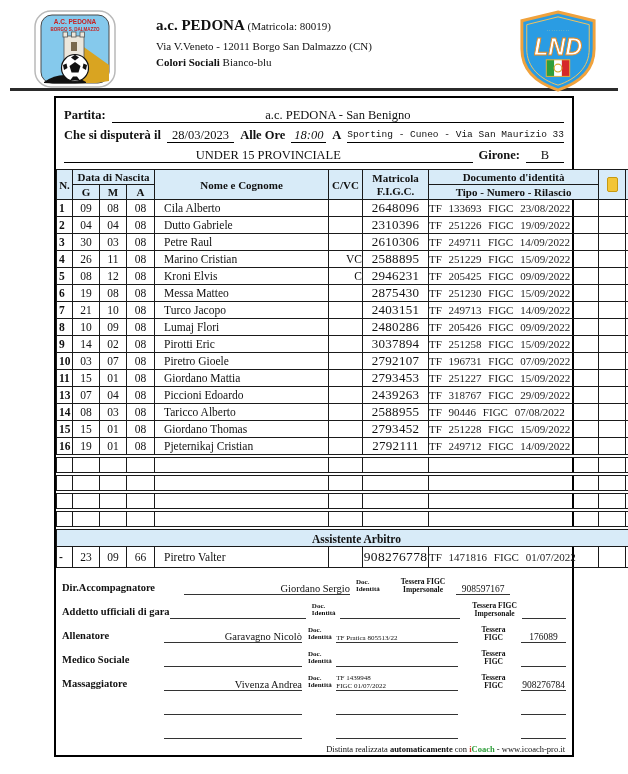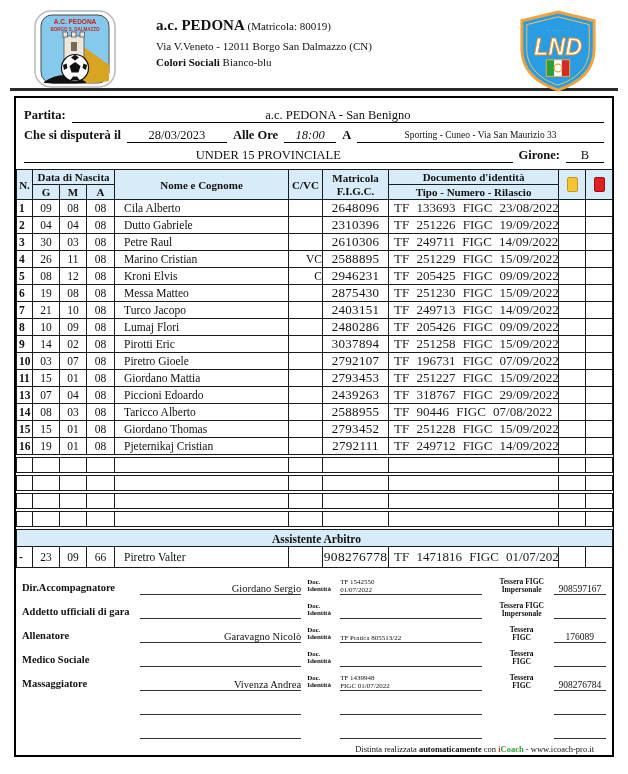--- a/index.html
+++ b/index.html
@@ -13,44 +13,44 @@
   .lh-line1 { margin-bottom: 1px; }
   .club-name { font-weight: bold; font-size: 15px; }
   .club-matricola { font-size: 11px; }
   .b { font-weight: bold; }
   .lnd-wrap { margin-left: auto; margin-right: 12px; }
   .lnd-wrap svg { width: 88px; height: 82px; }
 
   .lh-rule { border: none; border-top: 3px solid #2b2b2b; margin: 0 10px 5px 10px; }
 
   
-  .frame { width: 600px; margin: 0 auto; border: 2px solid #000; position: relative; background: #fff; }
+  .frame { width: 520px; margin: 0 auto; border: 2px solid #000; position: relative; background: #fff; }
 
   
   .match-info { padding: 5px 8px 6px 8px; }
   .mline { display: flex; align-items: flex-end; height: 20px; gap: 6px; font-size: 12.5px; }
   .mlabel { font-weight: bold; white-space: nowrap; }
   .ufield { border-bottom: 1px solid #000; text-align: center; white-space: nowrap; line-height: 1.15; }
   .grow { flex: 1 1 auto; }
   .w-date { width: 100px; }
   .w-time { width: 52px; font-style: italic; }
   .w-girone { width: 38px; }
-  .venue { font-size: 9.5px; padding-bottom: 1px; }
+  .venue { font-size: 9.5px; padding-bottom: 1px; font-family: Liberation Mono, monospace; }
 
   
   table.roster { width: 596px; border-collapse: collapse; table-layout: fixed; }
   table.roster th, table.roster td { border: 1.5px solid #1a1a1a; overflow: hidden; white-space: nowrap; }
   table.roster thead th { background: #d8ebf8; font-size: 11px; font-weight: bold; height: 15px; text-align: center; }
   .mat-h { line-height: 1.1; font-size: 11px; }
   td.c-n { font-weight: bold; font-size: 11.5px; text-align: left; padding-left: 2px; }
   td.c-d { text-align: center; font-size: 11.5px; }
   td.c-name { text-align: left; padding-left: 9px; font-size: 11.5px; }
   td.c-cvc { text-align: right; font-size: 11.5px; }
   td.c-mat { text-align: center; font-size: 13px; letter-spacing: .3px; }
-  td.c-doc { text-align: left; font-size: 13px; padding-left: 5px; word-spacing: 4px; color: #1c1c1c; }
+  td.c-doc { text-align: left; font-size: 11px; word-spacing: 4px; color: #1c1c1c; }
   tr.prow td { height: 17px; }
   tr.emptyrow td { height: 15px; }
   tr.gaprow td { border: none; height: 3px; background: #fff; }
   tr.section-row td { background: #d8ebf8; font-weight: bold; font-size: 11.5px; text-align: center; padding: 3px 0 1px 4px; height: 16px; }
   tr.assist-row td { height: 21px; }
   tr.assist-row td.c-mat { font-size: 13.5px; }
   .card { display: inline-block; width: 11px; height: 15px; border-radius: 2px; vertical-align: middle; }
   .card.y { background: #f3c535; border: 1px solid #c79a10; }
   .card.r { background: #dd2020; border: 1px solid #9f1111; }
 
@@ -58,21 +58,21 @@
   .staff { padding: 3px 6px 16px 6px; position: relative; }
   .staff-row { display: flex; align-items: flex-end; height: 21px; margin-top: 3px; }
   .s-label { width: 122px; font-weight: bold; font-size: 10.5px; padding-bottom: 2px; white-space: nowrap; }
   .s-line { border-bottom: 1.5px solid #333; display: flex; flex-direction: column; justify-content: flex-end; }
   .s-name { width: 166px; text-align: right; font-size: 10.5px; margin-right: 6px; }
   .s-doclabel { width: 34px; font-weight: bold; font-size: 7px; line-height: 1.1; text-align: left; padding-bottom: 1px; }
   .s-doc { width: 146px; text-align: left; font-size: 7px; line-height: 1.15; margin-right: 8px; }
   .s-tesslabel { width: 66px; font-weight: bold; font-size: 7.5px; line-height: 1.1; text-align: center; padding-bottom: 1px; }
   .s-tess { width: 54px; text-align: center; font-size: 9.5px; }
 
-  .distinta { position: absolute; right: 18px; bottom: 1px; font-size: 8.5px; background: #fff; padding-left: 4px; }
+  .distinta { position: absolute; right: 7px; bottom: 1px; font-size: 8.5px; background: #fff; padding-left: 4px; }
 </style>
 </head>
 <body>
 
 <div class="letterhead">
   <svg class="badge" viewBox="0 0 82 78">
     <rect x="1" y="1" width="80" height="76" rx="16" fill="#ffffff" stroke="#b9b9b9" stroke-width="1.5"></rect>
     <rect x="7" y="5" width="68" height="68" rx="11" fill="#85c9ec" stroke="#4a4a4a" stroke-width="1"></rect>
     <text x="41" y="14" text-anchor="middle" font-size="6.5" font-weight="bold" fill="#c62222" font-family="Liberation Sans, sans-serif">A.C. PEDONA</text>
     <text x="41" y="21" text-anchor="middle" font-size="4.5" font-weight="bold" fill="#c62222" font-family="Liberation Sans, sans-serif">BORGO S. DALMAZZO</text>
@@ -440,21 +440,20 @@
         <td></td>
       </tr>
     </tbody>
   </table>
 
   <div class="staff">
       <div class="staff-row">
         <div class="s-label">Dir.Accompagnatore</div>
         <div class="s-line s-name">Giordano Sergio</div>
         <div class="s-doclabel">Doc.<br>Identità</div>
-        <div class="s-line s-doc">TF  1542550<br>01/07/2022</div>
         <div class="s-tesslabel">Tessera FIGC<br>Impersonale</div>
         <div class="s-line s-tess">908597167</div>
       </div>
       <div class="staff-row">
         <div class="s-label">Addetto ufficiali di gara</div>
         <div class="s-line s-name"></div>
         <div class="s-doclabel">Doc.<br>Identità</div>
         <div class="s-line s-doc"></div>
         <div class="s-tesslabel">Tessera FIGC<br>Impersonale</div>
         <div class="s-line s-tess"></div>

